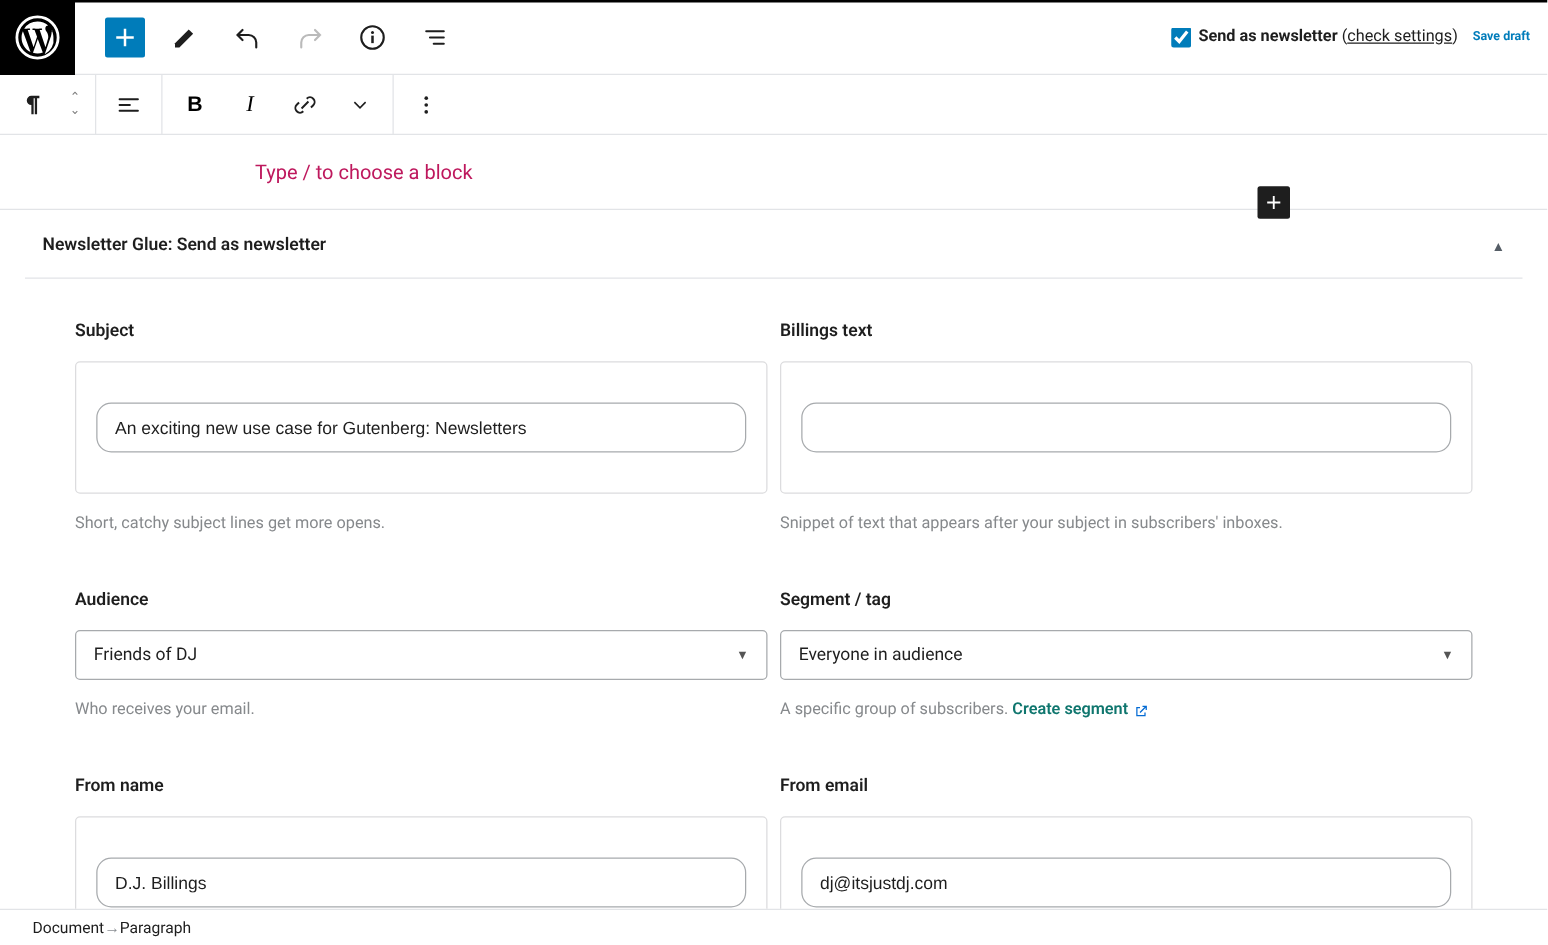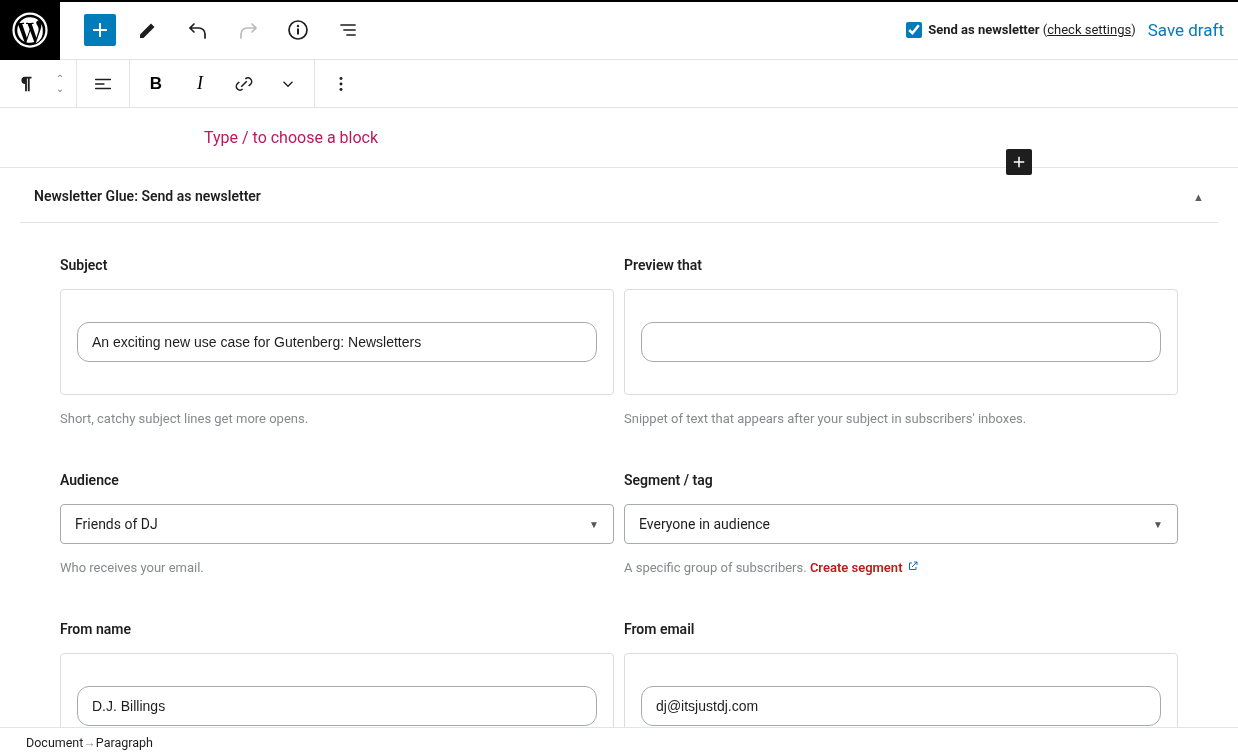--- a/index.html
+++ b/index.html
@@ -10,42 +10,42 @@
 .wp-logo svg { width: 36px; height: 36px; }
 .toolbar-left { display: flex; align-items: center; padding-left: 24px; gap: 14px; }
 .btn-icon { width: 36px; height: 36px; display: flex; align-items: center; justify-content: center; cursor: pointer; border: none; background: transparent; border-radius: 2px; }
 .btn-add { background: #007cba; color: #fff; width: 32px; height: 32px; border-radius: 2px;}
 .btn-icon svg { width: 24px; height: 24px; }
 .btn-icon.disabled { opacity: 0.3; cursor: default; }
 .toolbar-right { margin-left: auto; display: flex; align-items: center; padding-right: 14px; gap: 12px; }
 .checkbox-wrap { display: flex; align-items: center; gap: 6px; font-size: 13px; }
 .checkbox-wrap input { width: 16px; height: 16px; accent-color: #007cba; }
 .checkbox-wrap a { color: #1e1e1e; text-decoration: underline; }
-.save-draft { color: #007cba; font-weight: 400; cursor: pointer; font-size: 17px; }
+.save-draft { color: #007cba; font-weight: 700; cursor: pointer; font-size: 10px; }
 
 .block-toolbar { height: 48px; border-bottom: 1px solid #e2e4e7; display: flex; align-items: center; }
 .bt-group { display: flex; align-items: center; height: 48px; padding: 0 4px; border-right: 1px solid #e2e4e7; }
 .bt-btn { width: 44px; height: 48px; display: flex; align-items: center; justify-content: center; background: transparent; border:none; cursor:pointer; }
 .bt-updown { width: 24px; display: flex; flex-direction: column; justify-content: center; }
 .bt-updown .s { font-size: 10px; line-height: 10px; text-align: center; color:#1e1e1e; opacity:0.6;}
 
 .canvas { position: relative; padding: 18px 0; border-bottom: 1px solid #e2e4e7; }
 .placeholder-row { max-width: 830px; margin: 0 auto; padding-left: 0; position: relative; display:flex; align-items:center;}
 .placeholder-text { font-size: 16px; color: #be185d; padding: 2px 0;}
 .inline-add { position: absolute; right: 206px; width: 26px; height: 26px; background: #1e1e1e; color: #fff; display: flex; align-items: center; justify-content: center; border-radius: 2px; cursor:pointer; }
 
 .panel { padding: 0 20px; }
 .panel-heading { display: flex; align-items: flex-end; justify-content: space-between; padding: 20px 14px 18px; border-bottom: 1px solid #e2e4e7; font-weight: 600; font-size: 14px;}
 .panel-heading .caret { font-size: 11px; color: #555d66; }
 .panel-body { padding: 34px 40px 0; display: grid; grid-template-columns: 1fr 1fr; column-gap: 10px; row-gap: 46px; }
 .field-label { font-weight: 600; font-size: 14px; margin-bottom: 16px; }
 .box { border: 1px solid #dcdcde; border-radius: 4px; padding: 32px 16px; }
 .inner-input { width: 100%; height: 40px; border: 1px solid #a7aaad; border-radius: 12px; padding: 0 14px; font-size: 14px; color:#1e1e1e; }
 .help { font-size: 13px; color: #86898c; margin-top: 16px; }
-.help a { color: #b91c1c; font-weight: 600; text-decoration: none; display:inline-flex; align-items:flex-start; gap:4px;}
+.help a { color: #0f766e; font-weight: 600; text-decoration: none; display:inline-flex; align-items:flex-end; gap:4px;}
 .select-box { height: 40px; border: 1px solid #a7aaad; border-radius: 4px; display: flex; align-items: center; justify-content: space-between; padding: 0 14px; font-size: 14px; cursor: pointer; background:#fff;}
 .select-box .arr { font-size: 10px; color: #555; }
 
 .breadcrumb { position: absolute; bottom: 0; left: 0; right: 0; height: 29px; border-top: 1px solid #e2e4e7; display: flex; align-items: center; padding-left: 26px; font-size: 12.5px; color: #1e1e1e; background:#fff;}
 .breadcrumb .sep { color: #8a8e93; }
 </style>
 </head>
 <body>
 
 <div class="topbar">
@@ -158,21 +158,21 @@
     <span>Newsletter Glue: Send as newsletter</span>
     <span class="caret">▲</span>
   </div>
   <div class="panel-body">
     <div>
       <div class="field-label">Subject</div>
       <div class="box"><input class="inner-input" value="An exciting new use case for Gutenberg: Newsletters" style=""></div>
       <div class="help">Short, catchy subject lines get more opens.</div>
     </div>
     <div>
-      <div class="field-label">Preview that</div>
+      <div class="field-label">Billings text</div>
       <div class="box"><input class="inner-input" value="" style=""></div>
       <div class="help">Snippet of text that appears after your subject in subscribers' inboxes.</div>
     </div>
     <div>
       <div class="field-label">Audience</div>
       <div class="select-box">
         <span>Friends of DJ</span>
         <span class="arr">▼</span>
       </div>
       <div class="help">Who receives your email.</div>

